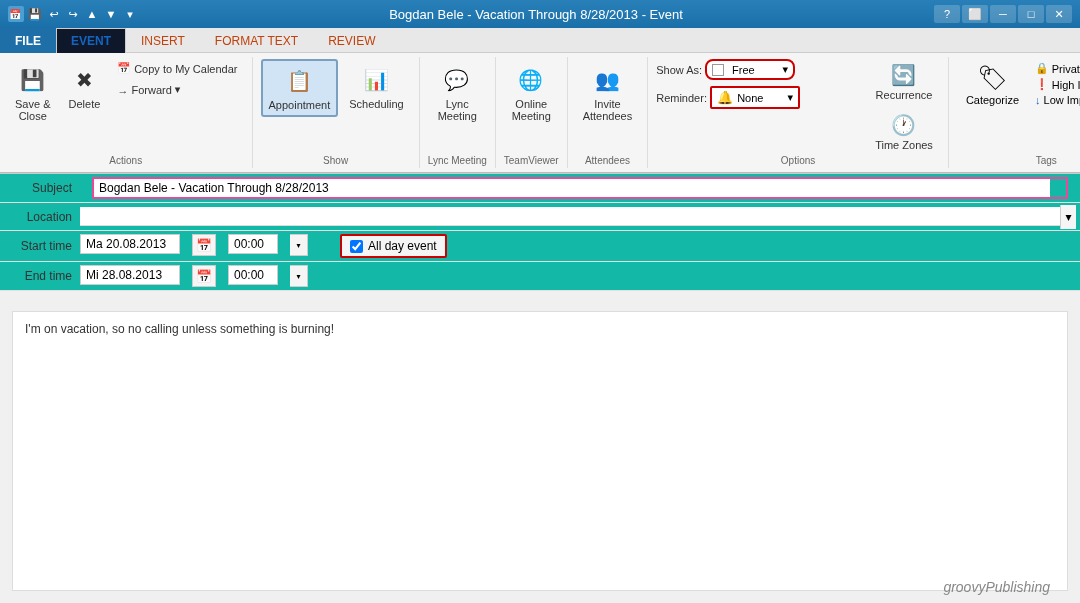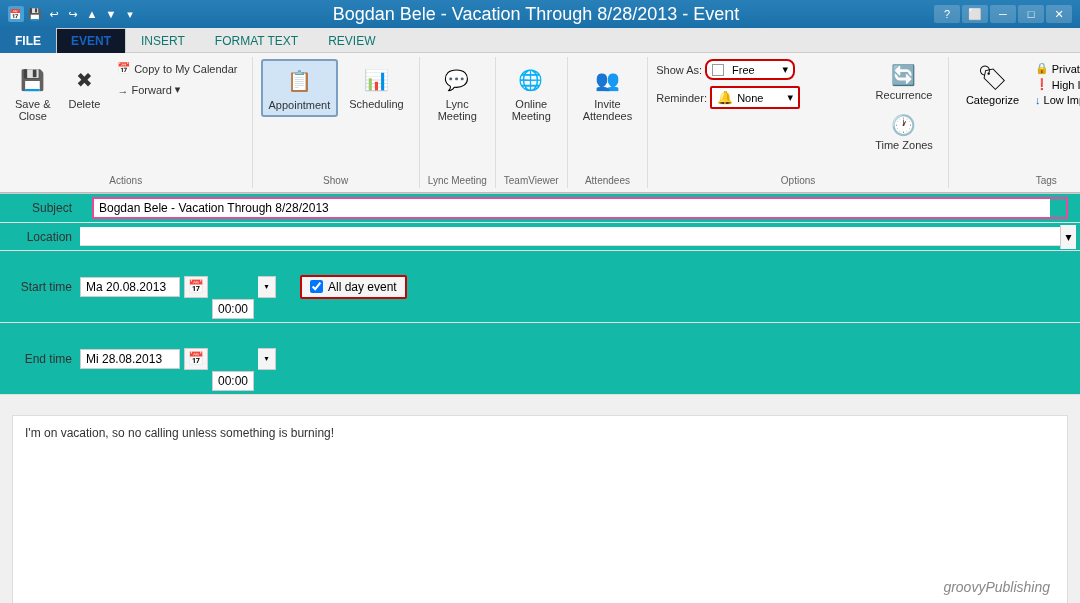--- a/index.html
+++ b/index.html
@@ -11,39 +11,39 @@
       background: linear-gradient(to bottom, #2980b9, #1a6fa8);
       height: 28px;
       display: flex;
       align-items: center;
       justify-content: space-between;
       padding: 0 8px;
       color: white;
     }
     .title-bar-left { display: flex; align-items: center; gap: 4px; }
     .title-bar-icon { width: 16px; height: 16px; background: #4a9fd4; border-radius: 2px; display: flex; align-items: center; justify-content: center; font-size: 10px; color: white; }
-    .title-text { font-size: 18px; color: white; flex: 1; text-align: center; }
+    .title-text { font-size: 13px; color: white; flex: 1; text-align: center; }
     .window-controls { display: flex; gap: 2px; }
     .win-btn { width: 26px; height: 18px; border: none; background: rgba(255,255,255,0.2); color: white; font-size: 11px; cursor: pointer; display: flex; align-items: center; justify-content: center; border-radius: 2px; }
 
     
     .qa-icons { display: flex; gap: 3px; align-items: center; }
     .qa-icon { width: 16px; height: 16px; display: flex; align-items: center; justify-content: center; font-size: 11px; color: white; cursor: pointer; }
 
     
     .ribbon { background: #f5f5f5; border-bottom: 1px solid #ccc; }
     .ribbon-tabs { display: flex; align-items: flex-end; background: #e8e8e8; border-bottom: 1px solid #ccc; }
     .ribbon-tab {
       padding: 5px 14px;
       font-size: 12px;
       cursor: pointer;
       border: 1px solid transparent;
       border-bottom: none;
       margin-bottom: -1px;
-      color: #0f766e;
+      color: #c2410c;
       background: transparent;
     }
     .ribbon-tab.file-tab {
       background: #1e6fa8;
       color: white;
       font-weight: bold;
       padding: 5px 14px;
       border-radius: 0;
     }
     .ribbon-tab.active {
@@ -76,21 +76,21 @@
     .ribbon-group-content {
       display: flex;
       align-items: flex-start;
       gap: 4px;
       flex: 1;
     }
 
     .ribbon-group-label {
       font-size: 10px;
       color: #666;
-      margin-top: 20px;
+      margin-top: 0;
       text-align: center;
     }
 
     
     .rbn-btn-large {
       display: flex;
       flex-direction: column;
       align-items: center;
       padding: 4px 6px;
       cursor: pointer;
@@ -180,22 +180,22 @@
       flex: 1;
       border: none;
       padding: 3px 6px;
       font-size: 12px;
       outline: none;
     }
 
     
     .datetime-group {
       display: flex;
-      align-items: center;
-      gap: 4px;
+      align-items: flex-start;
+      gap: 12px;
       padding: 3px 0;
     }
 
     .date-input {
       border: 1px solid #ccc;
       padding: 2px 5px;
       font-size: 12px;
       width: 100px;
     }
 
@@ -208,22 +208,21 @@
       display: flex;
       align-items: center;
       justify-content: center;
       font-size: 13px;
     }
 
     .time-input {
       border: 1px solid #ccc;
       padding: 2px 5px;
       font-size: 12px;
-      width: 42px;
-      margin-top: 45px;
+      width: 50px;
     }
 
     .time-arrow-btn {
       width: 18px;
       height: 22px;
       background: #f5f5f5;
       border: 1px solid #ccc;
       border-left: none;
       cursor: pointer;
       display: flex;

